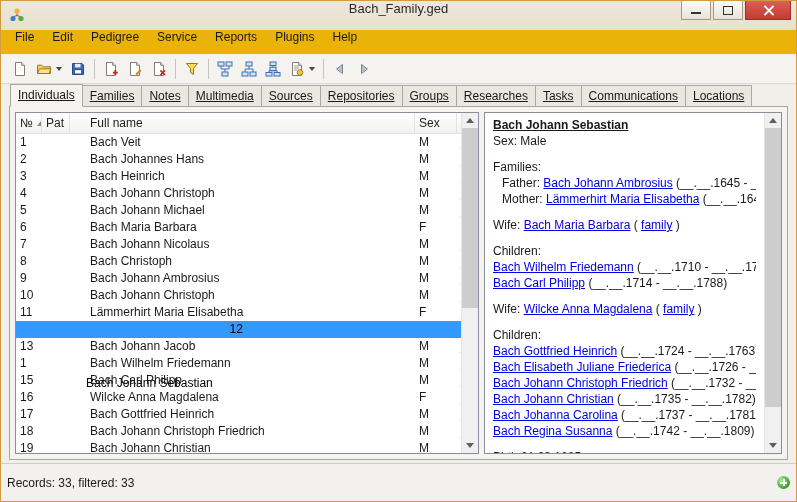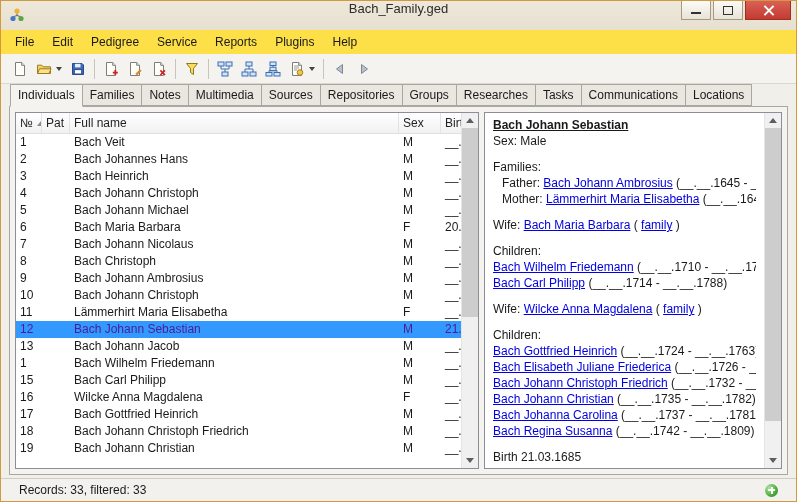--- a/index.html
+++ b/index.html
@@ -16,53 +16,53 @@
   .cap-btn { width: 30px; height: 19px; display: flex; align-items: center; justify-content: center; background: linear-gradient(#fcfbf8, #e8e3d6); border: 1px solid #a49a84; border-top: none; margin-left: 2px; }
   .cap-btn.close { width: 46px; background: linear-gradient(#da6055, var(--close-button, #c23b31)); border-color: #9d2f26; }
   .min-glyph { width: 10px; height: 2px; background: #333; margin-top: 6px; }
   .max-glyph { width: 10px; height: 9px; border: 1px solid #333; }
   .close-glyph { position: relative; width: 11px; height: 11px; }
   .close-glyph::before, .close-glyph::after { content: ""; position: absolute; left: 5px; top: -1px; width: 2px; height: 13px; background: #fff; }
   .close-glyph::before { transform: rotate(45deg); }
   .close-glyph::after { transform: rotate(-45deg); }
 
   
-  .menubar { height: 24px; display: flex; align-items: center; background: #fde047; padding-left: 5px; flex: 0 0 auto; }
+  .menubar { height: 24px; display: flex; align-items: flex-start; background: #eab308; padding-left: 5px; flex: 0 0 auto; }
   .menu-item { padding: 0 9px; display: flex; align-items: center; color: #1a1a1a; cursor: default; }
 
   
   .toolbar { height: 30px; display: flex; align-items: center; background: #f4f3ef; border-bottom: 1px solid #dbd8d0; padding-left: 7px; flex: 0 0 auto; }
   .tool-btn { height: 24px; padding: 0 4px; display: flex; align-items: center; }
   .tool-icon { width: 16px; height: 16px; display: inline-block; }
   .tool-icon svg { display: block; }
   .tool-sep { width: 1px; height: 20px; background: #c8c5bd; margin: 0 4px; }
   .dropdown-arrow { width: 0; height: 0; border-left: 3px solid transparent; border-right: 3px solid transparent; border-top: 4px solid #444; margin-left: 4px; }
 
   
-  .tabstrip { display: flex; align-items: flex-start; padding: 0 0 0 9px; height: 23px; position: relative; z-index: 2; flex: 0 0 auto; }
+  .tabstrip { display: flex; align-items: center; padding: 0 0 0 9px; height: 23px; position: relative; z-index: 2; flex: 0 0 auto; text-decoration: underline; }
   .tab { padding: 3px 7px; background: #e9e7e0; border: 1px solid #a9a79f; margin-right: -1px; white-space: nowrap; }
   .tab.active { background: #f4f3ef; border-bottom: 1px solid #f4f3ef; padding-bottom: 4px; position: relative; z-index: 3; }
 
   
   .tabpage { flex: 1 1 auto; margin: -1px 8px 3px 8px; border: 1px solid #a9a79f; background: #f4f3ef; padding: 5px; display: flex; min-height: 0; }
   .list-panel { width: 464px; flex: 0 0 464px; border: 1px solid #8a8e99; background: #fff; position: relative; display: flex; flex-direction: column; overflow: hidden; }
   .splitter { width: 5px; flex: 0 0 5px; }
   .detail-panel { flex: 1 1 auto; border: 1px solid #8a8e99; background: #fff; position: relative; overflow: hidden; }
 
   
   .lv-header { display: flex; height: 21px; background: linear-gradient(#ffffff, #f1f1f1); border-bottom: 1px solid #e0e0e0; padding-right: 17px; flex: 0 0 auto; }
   .lv-col { padding: 3px 4px; border-right: 1px solid #e3e3e3; color: #222; overflow: hidden; white-space: nowrap; display: flex; align-items: center; }
   .sort-arrow { width: 0; height: 0; border-left: 4px solid transparent; border-right: 4px solid transparent; border-bottom: 5px solid #8a8a8a; display: inline-block; margin-left: 4px; }
   .lv-body { flex: 1 1 auto; overflow: hidden; margin-right: 17px; }
   .lv-row { display: flex; height: 17px; align-items: center; white-space: nowrap; }
-  .lv-row.selected { background: var(--selection, #3399ff); color: #4c1d95; }
+  .lv-row.selected { background: var(--selection, #3399ff); color: #000000; flex-direction: column; }
   .lv-cell { padding: 0 4px; overflow: hidden; white-space: nowrap; height: 17px; line-height: 17px; }
   .c0 { width: 26px; flex: 0 0 26px; }
   .c1 { width: 28px; flex: 0 0 28px; }
-  .c2 { width: 329px; flex: 0 0 329px; }
+  .c2 { width: 329px; flex: 0 0 329px; margin-left: 16px; }
   .c3 { width: 42px; flex: 0 0 42px; }
   .c4 { flex: 1 1 auto; border-right: none; }
 
   
   .vscroll { position: absolute; top: 0; right: 0; bottom: 0; width: 17px; background: #f0f0f0; border-left: 1px solid #e4e4e4; display: flex; flex-direction: column; }
   .scroll-btn { height: 15px; flex: 0 0 15px; display: flex; align-items: center; justify-content: center; }
   .arr-up { width: 0; height: 0; border-left: 4px solid transparent; border-right: 4px solid transparent; border-bottom: 5px solid #5e5e5e; }
   .arr-down { width: 0; height: 0; border-left: 4px solid transparent; border-right: 4px solid transparent; border-top: 5px solid #5e5e5e; }
   .scroll-track { flex: 1 1 auto; position: relative; }
   .scroll-thumb { position: absolute; left: 0; right: 0; background: #cdcdcd; }
@@ -70,21 +70,21 @@
   .thumb-detail { top: 0; height: 90%; }
 
   
   .detail-content { position: absolute; left: 0; top: 0; right: 17px; bottom: 0; padding: 4px 8px; white-space: nowrap; overflow: hidden; }
   .detail-line { height: 16px; line-height: 16px; overflow: hidden; }
   .detail-blank { height: 10px; }
   .detail-line.header span { font-weight: bold; text-decoration: underline; }
   a.person-link { color: var(--link, #0000e0); text-decoration: underline; cursor: pointer; }
 
   
-  .statusbar { height: 23px; flex: 0 0 auto; background: #f2f1ed; border-top: 1px solid #cfccc5; display: flex; align-items: center; padding: 0 18px; }
+  .statusbar { height: 38px; flex: 0 0 auto; background: #f2f1ed; border-top: 1px solid #cfccc5; display: flex; align-items: center; padding: 0 6px; }
   .update-icon { margin-left: auto; width: 13px; height: 13px; border-radius: 50%; background: radial-gradient(circle at 4px 4px, #a5e89a, #3f9e2f 70%, #2d7a22); position: relative; }
   .update-icon::before { content: ""; position: absolute; left: 3px; top: 5.5px; width: 7px; height: 2px; background: #fff; }
   .update-icon::after { content: ""; position: absolute; left: 5.5px; top: 3px; width: 2px; height: 7px; background: #fff; }
 </style>
 </head>
 <body>
 
 <div class="window">
 
   <div class="titlebar">

